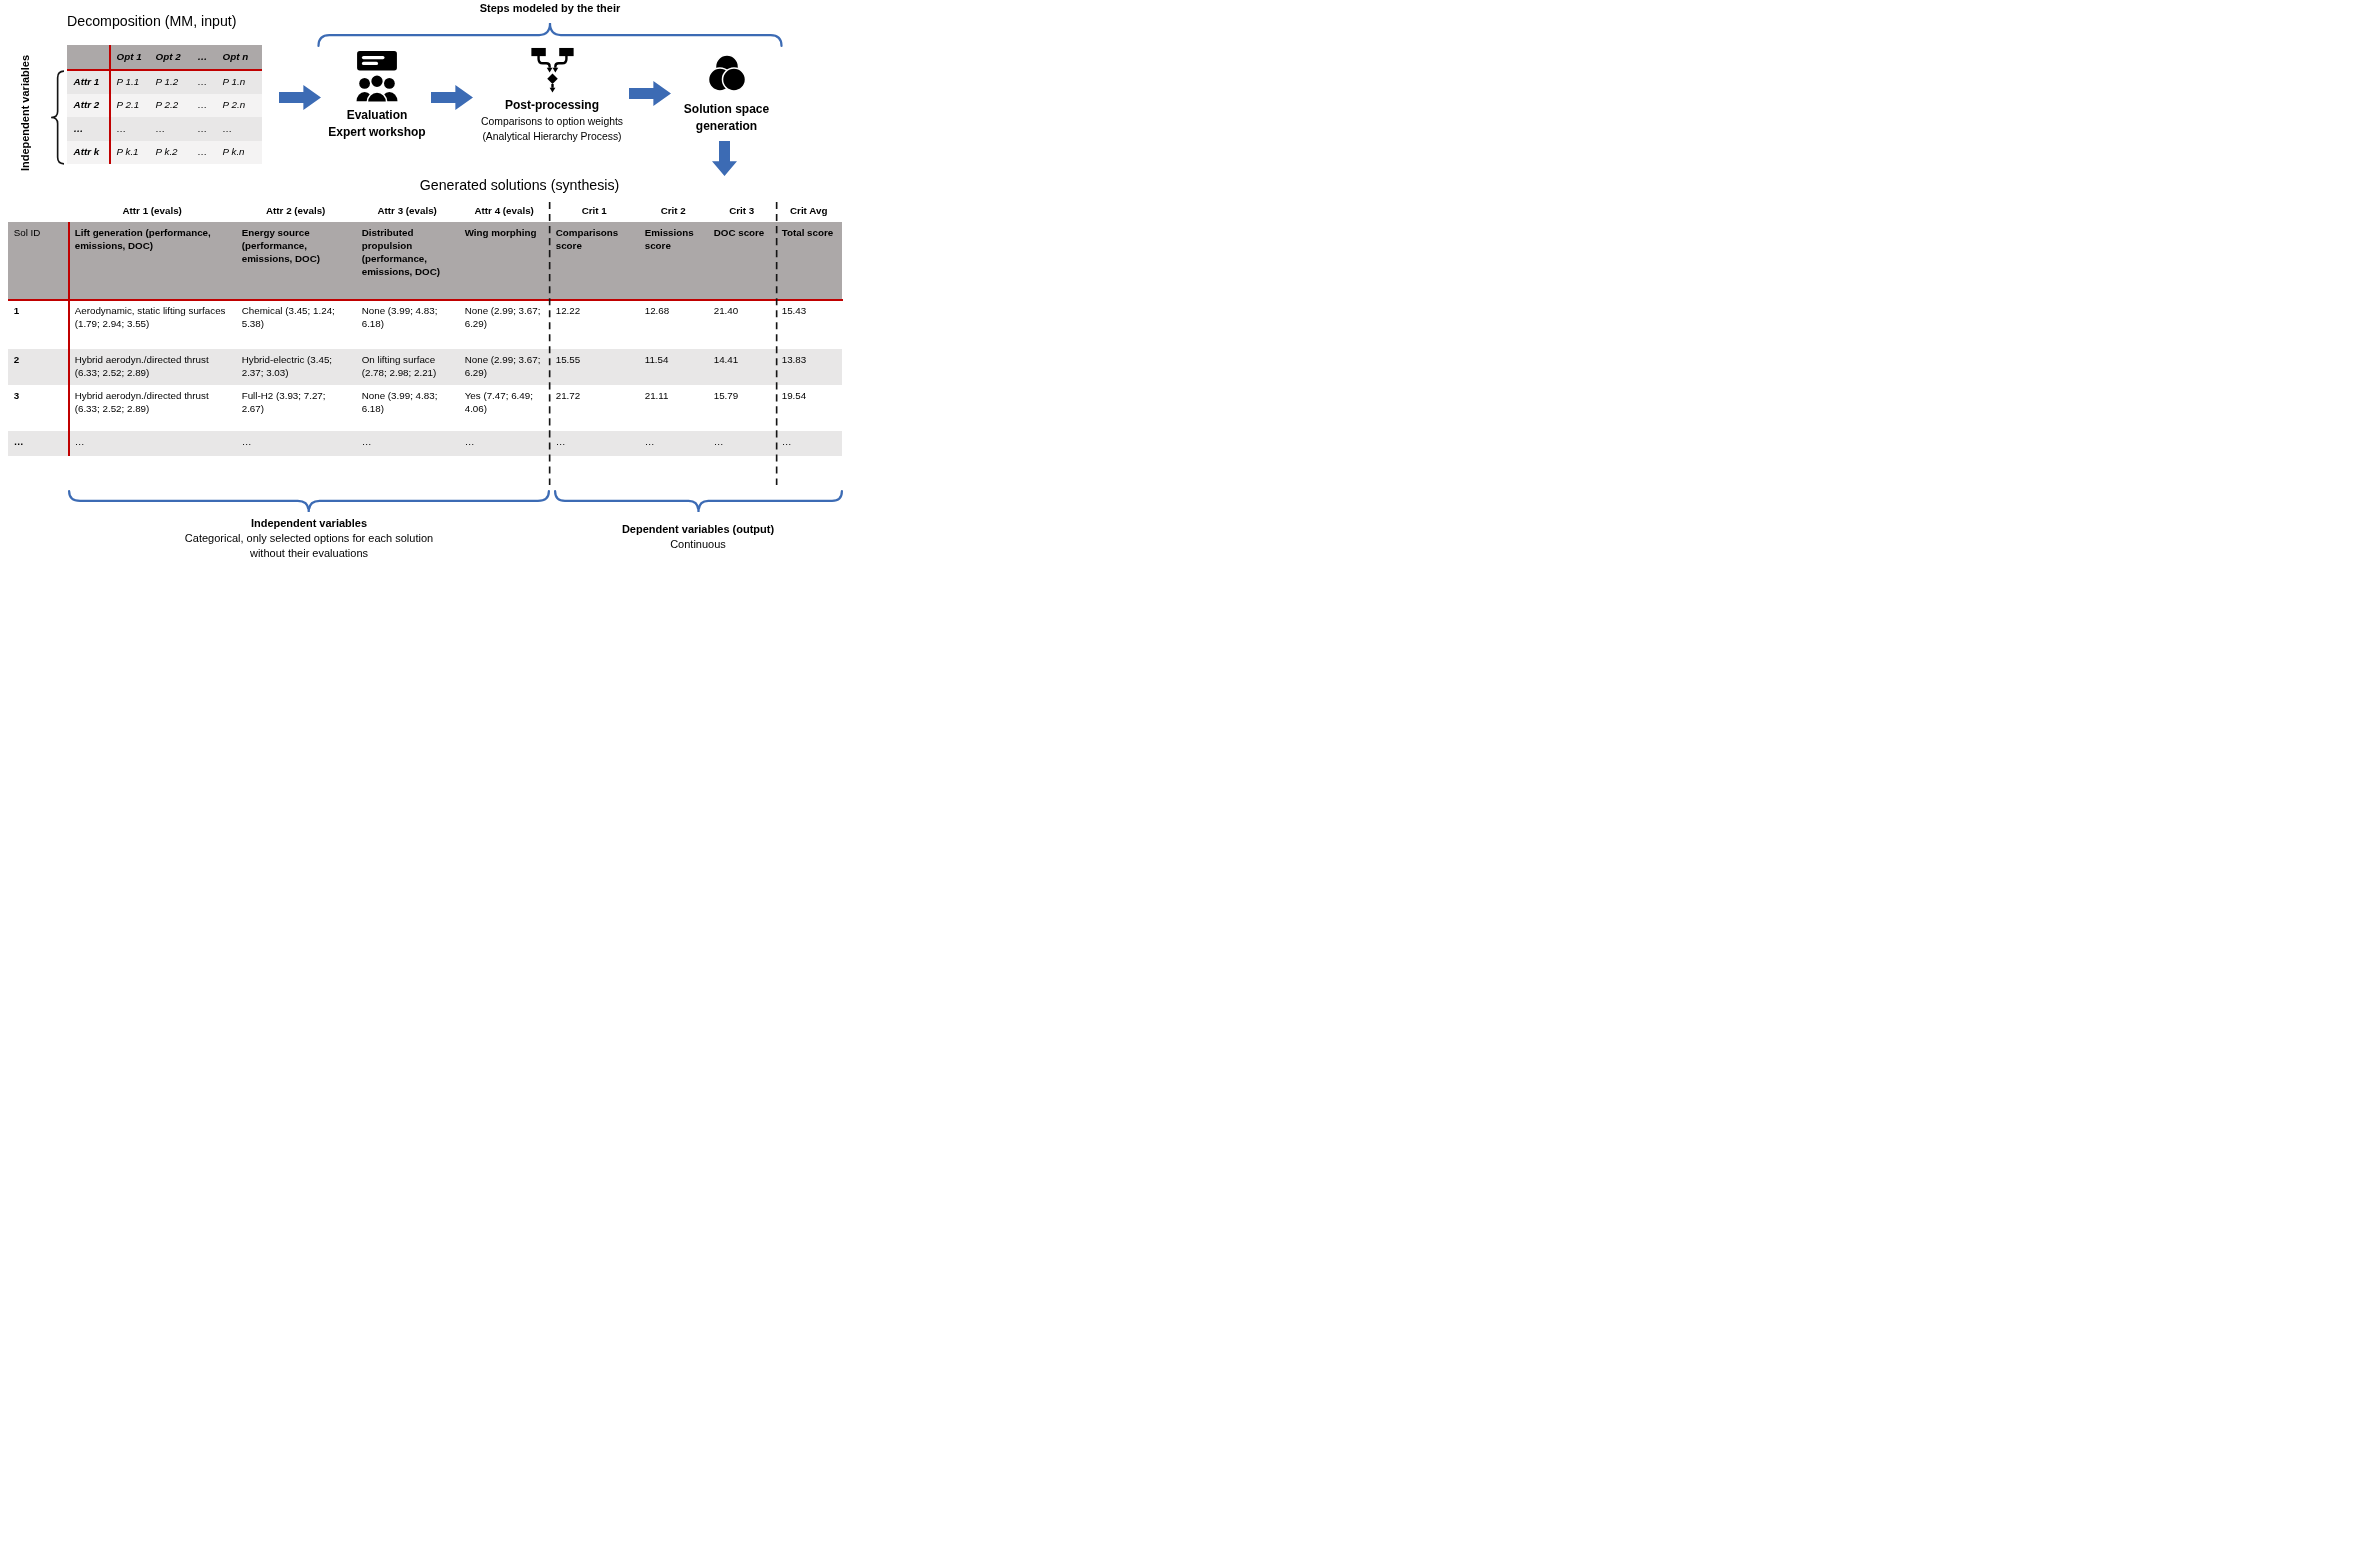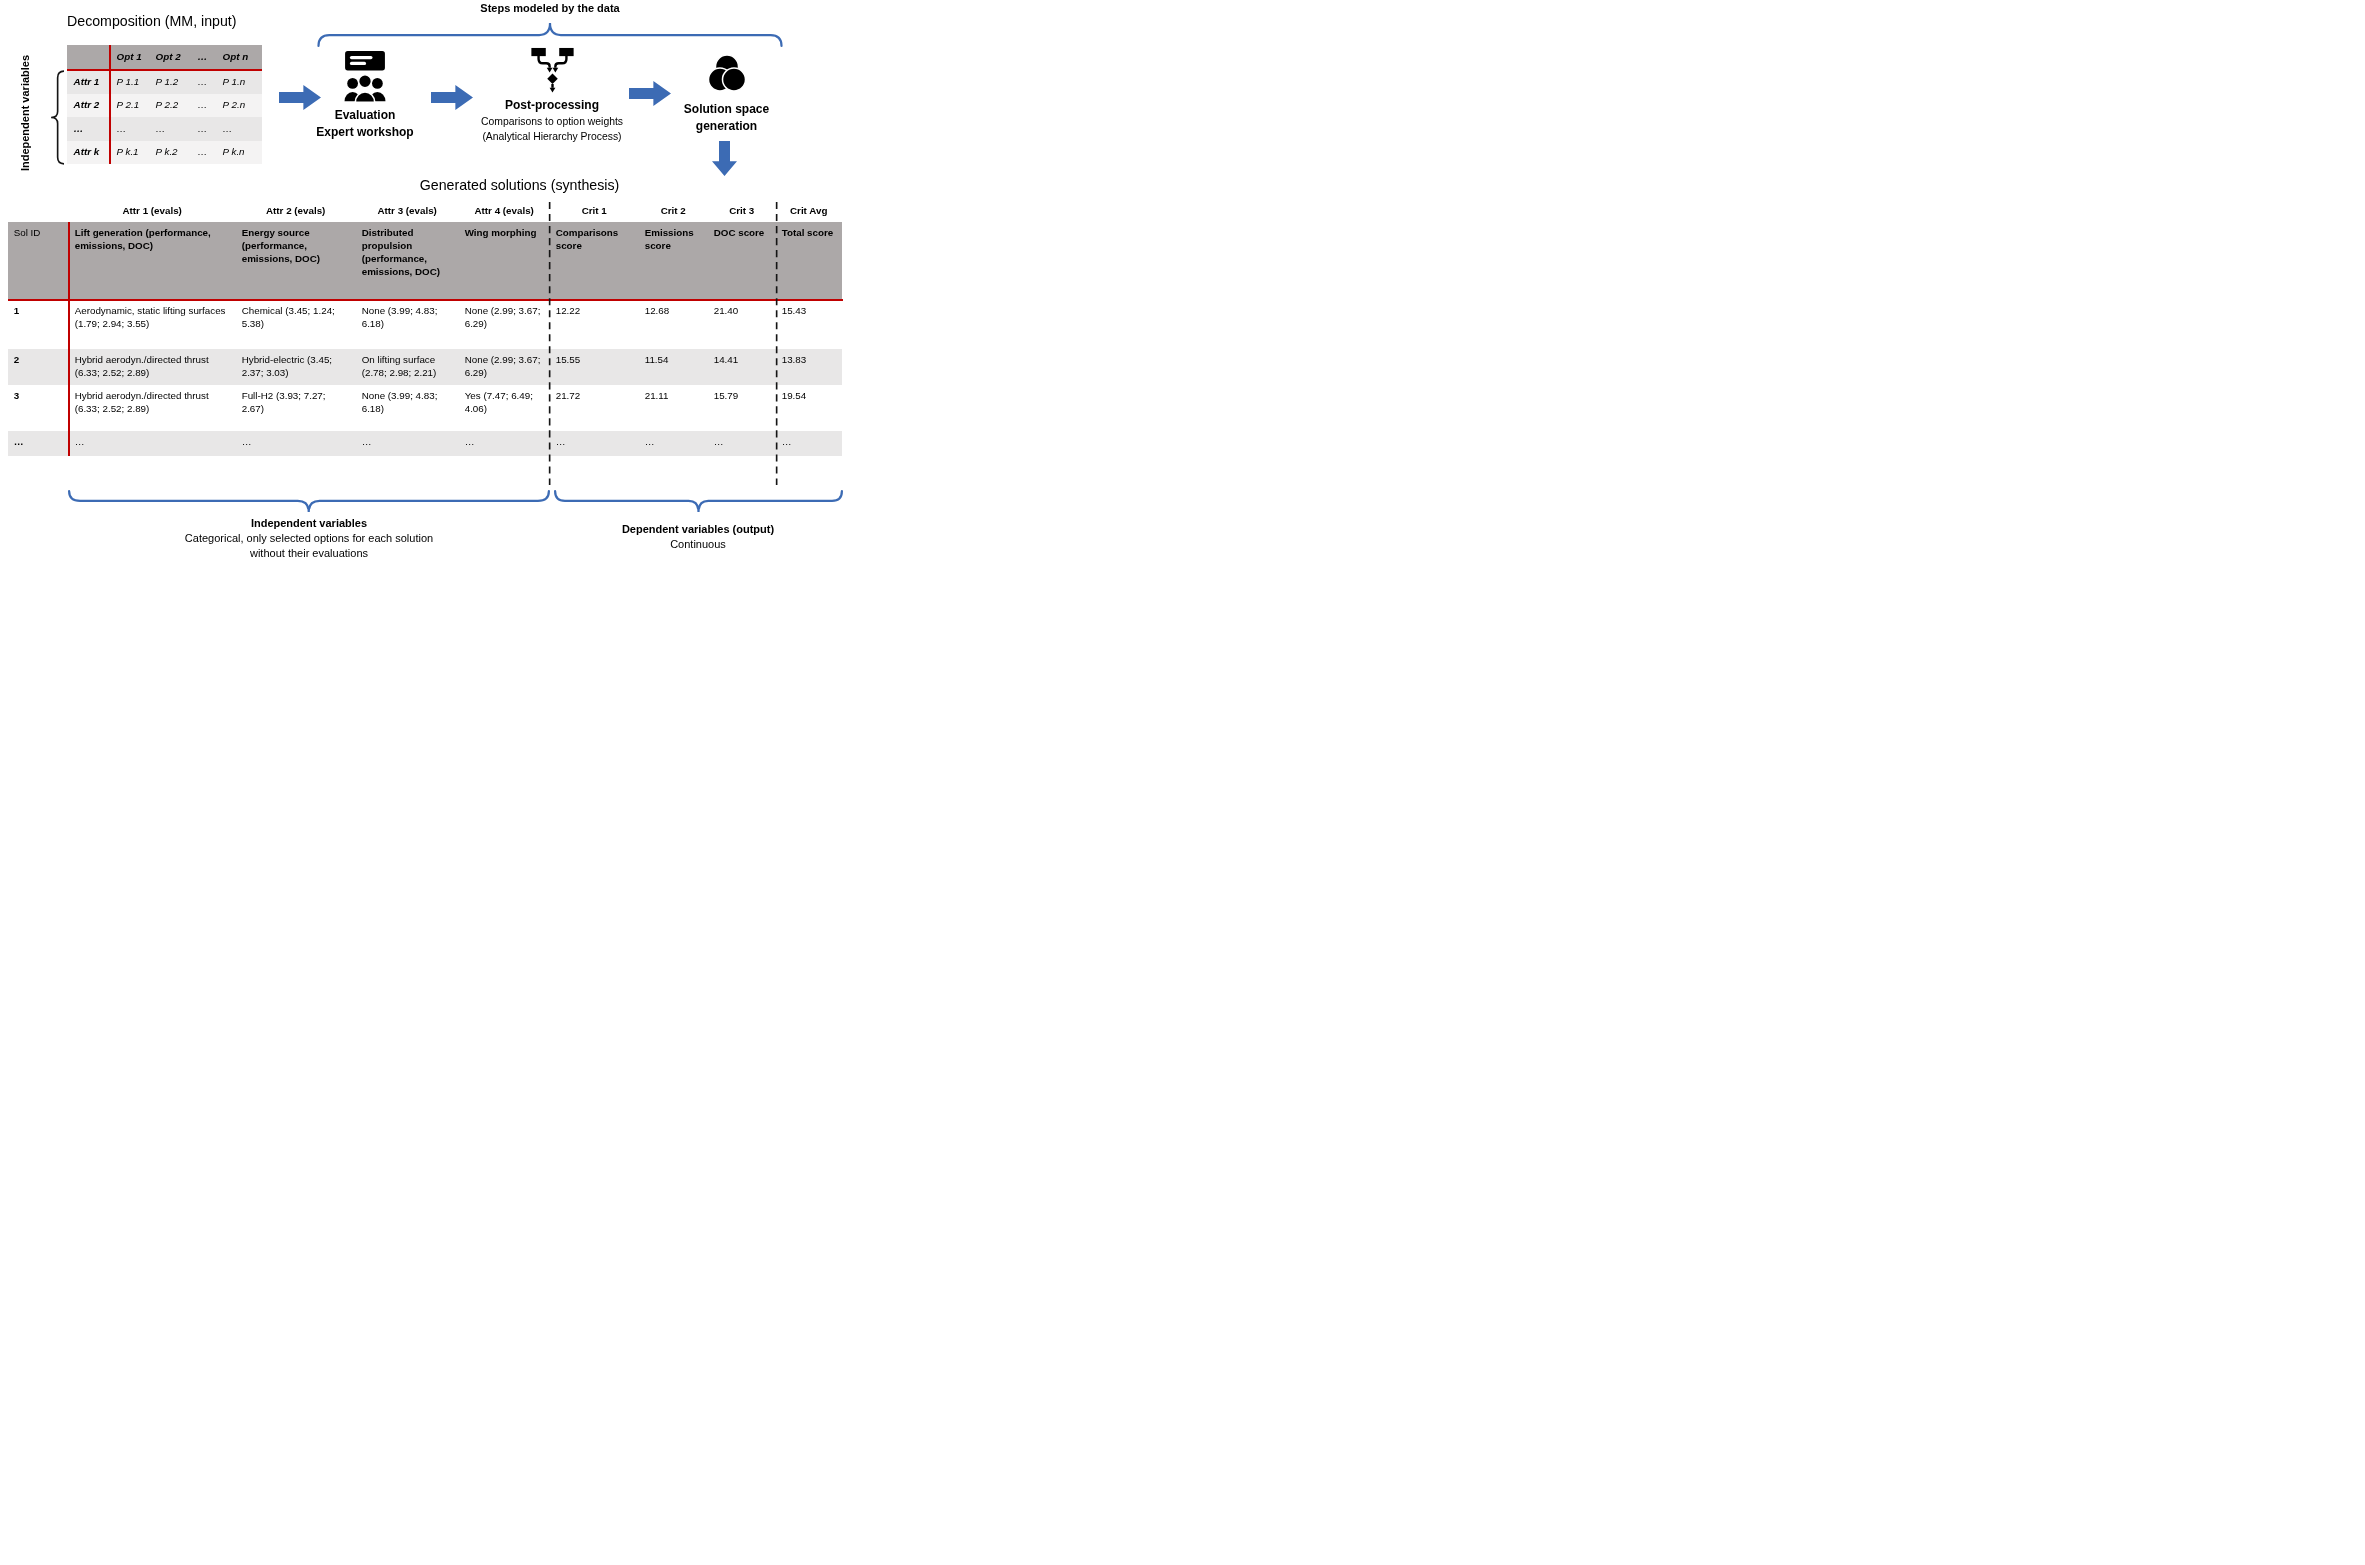--- a/index.html
+++ b/index.html
@@ -97,28 +97,28 @@
 
     <div class="dcell dlabel bg-b">Attr k</div>
     <div class="dcell bg-b">P k.1</div>
     <div class="dcell bg-b">P k.2</div>
     <div class="dcell bg-b">…</div>
     <div class="dcell bg-b">P k.n</div>
   </div>
   <div class="redline" style="left:109px; top:45px; width:1.6px; height:119px;"></div>
   <div class="redline" style="left:67px; top:69px; width:195px; height:1.6px;"></div>
 
-  <div class="steps-label">Steps modeled by the data</div>
+  <div class="steps-label">Steps modeled by the their</div>
   <svg class="brace" style="left:316px; top:22px;" width="468" height="25" viewBox="0 0 856 46">
     <path d="M2 44 Q2 24 22 24 H408 Q428 24 428 2 Q428 24 448 24 H834 Q854 24 854 44"></path>
   </svg>
 
   <div class="arrow-right" style="left:279px; top:85px; width:42px; height:25px;"></div>
 
-  <div class="step" style="left:316px; top:51px; width:98px;">
+  <div class="step" style="left:328px; top:51px; width:98px;">
     <svg width="56" height="54" viewBox="0 0 104 100">
       <rect x="15" y="0" width="74" height="36" rx="5" fill="#000"></rect>
       <rect x="24" y="9" width="42" height="6" rx="3" fill="#fff"></rect>
       <rect x="24" y="20" width="30" height="6" rx="3" fill="#fff"></rect>
       <circle cx="29" cy="60" r="10" fill="#000"></circle>
       <path d="M14 93 a15 17 0 0 1 30 0 z" fill="#000"></path>
       <circle cx="75" cy="60" r="10" fill="#000"></circle>
       <path d="M60 93 a15 17 0 0 1 30 0 z" fill="#000"></path>
       <circle cx="52" cy="56" r="12" fill="#000" stroke="#fff" stroke-width="3"></circle>
       <path d="M34 95 a18 19 0 0 1 36 0 z" fill="#000" stroke="#fff" stroke-width="3"></path>

